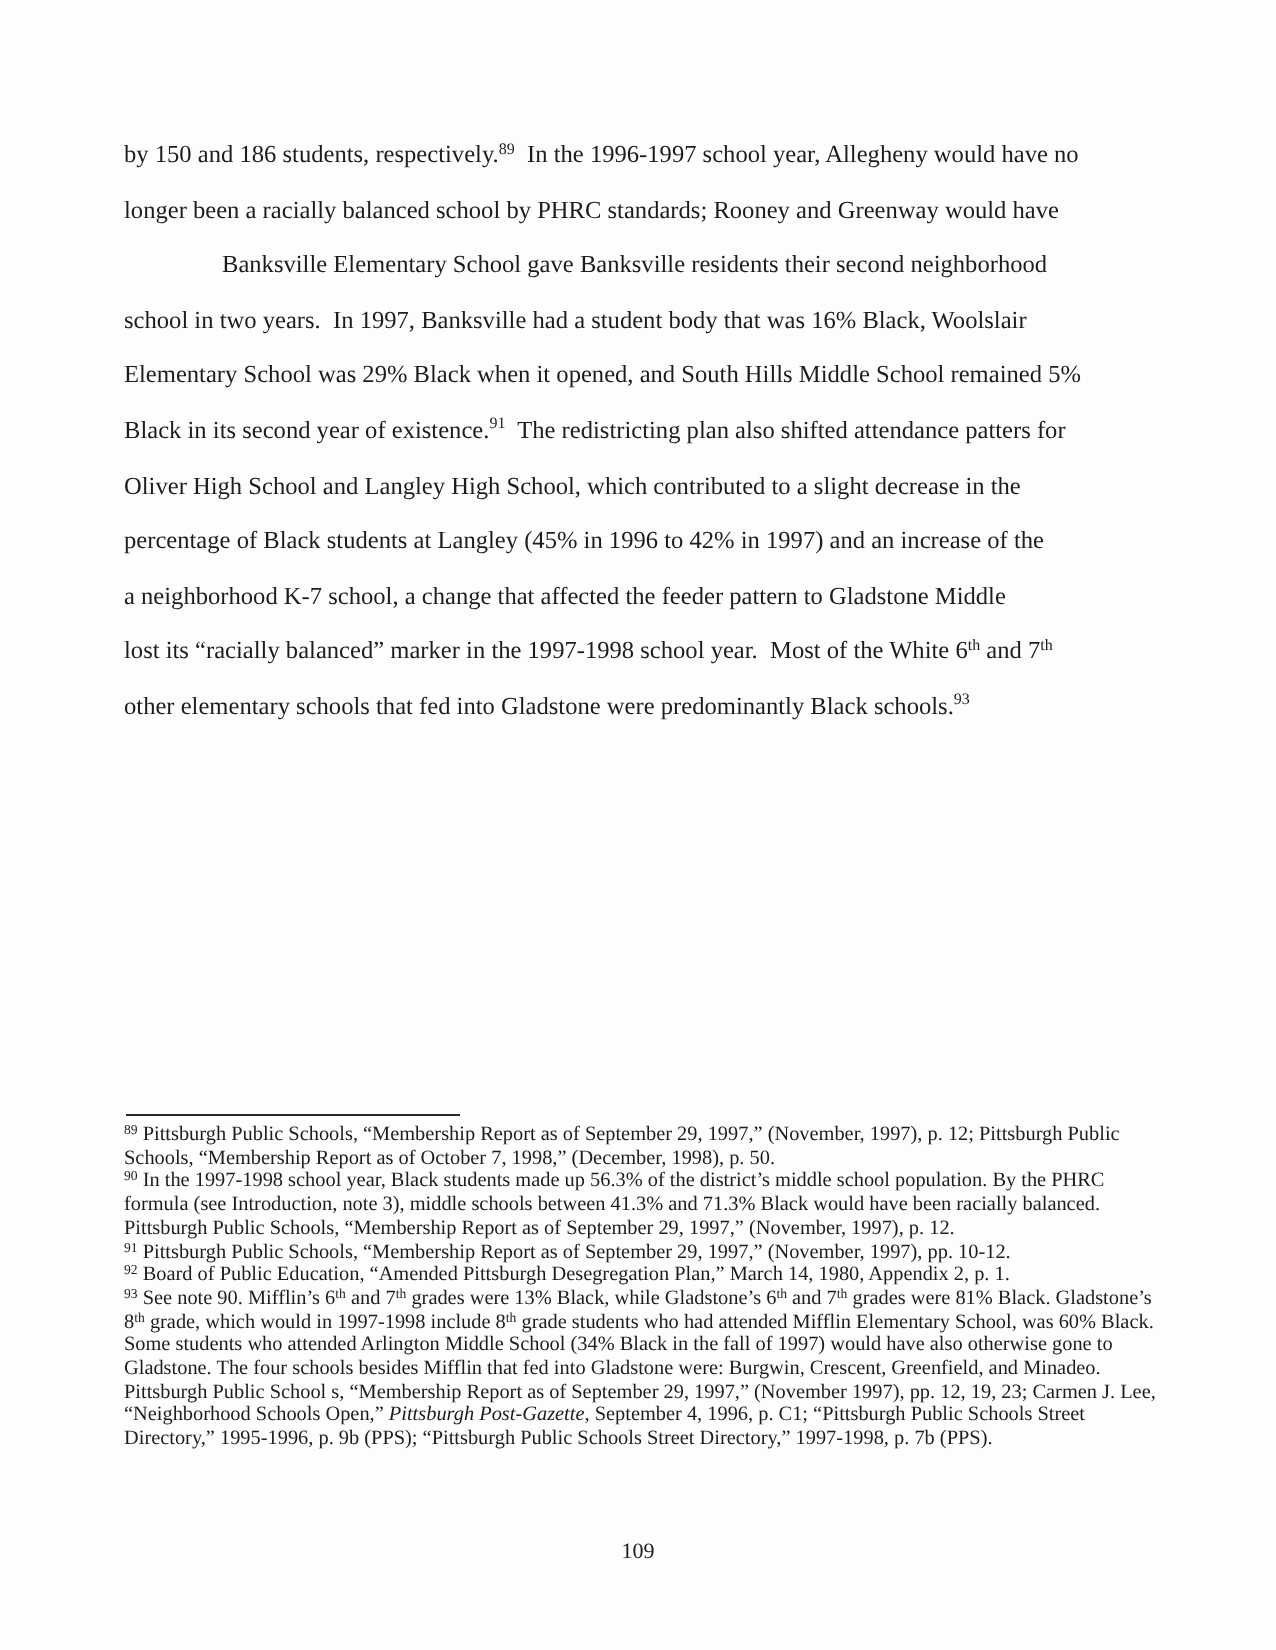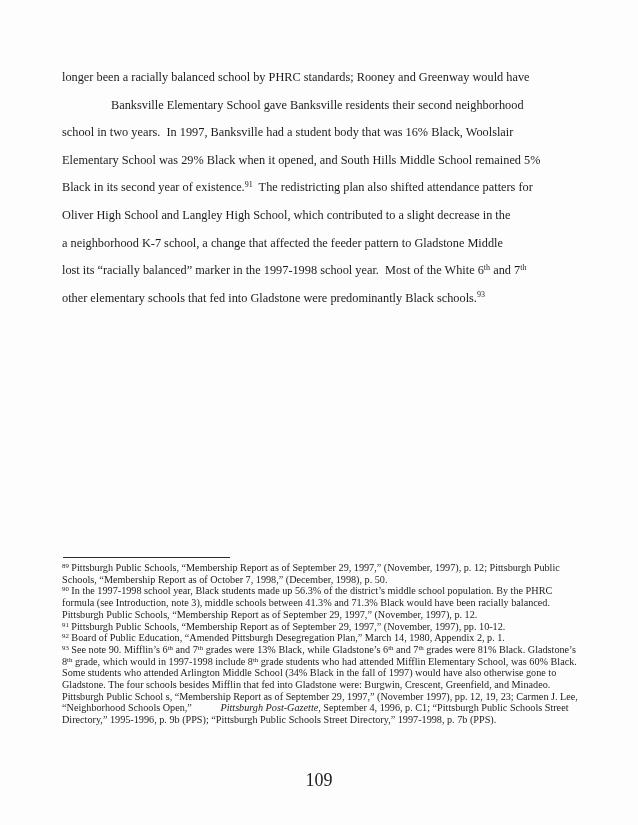--- a/index.html
+++ b/index.html
@@ -50,41 +50,43 @@
     font-size:10.2px;
     line-height:11.7px;
   }
   .footnote{ margin:0; }
   .footnote .sup{
     font-size:6.8px;
     position:relative;
     top:-3px;
     line-height:0;
   }
-  .footnote em{ font-style:italic;margin-left:26px; }
+  .footnote em{ font-style:italic; }
   .page-number{
     position:absolute;
     left:0;
     right:0;
     top:770px;
     text-align:center;
-    font-size:18px;
+    font-size:11px;
   }
 </style>
 </head>
 <body>
 
 <div class="page">
   <div class="body-text">
+      <div class="body-line">by 150 and 186 students, respectively.<span class="sup">89</span>  In the 1996-1997 school year, Allegheny would have no</div>
       <div class="body-line">longer been a racially balanced school by PHRC standards; Rooney and Greenway would have</div>
       <div class="body-line indent">Banksville Elementary School gave Banksville residents their second neighborhood</div>
       <div class="body-line">school in two years.  In 1997, Banksville had a student body that was 16% Black, Woolslair</div>
       <div class="body-line">Elementary School was 29% Black when it opened, and South Hills Middle School remained 5%</div>
       <div class="body-line">Black in its second year of existence.<span class="sup">91</span>  The redistricting plan also shifted attendance patters for</div>
       <div class="body-line">Oliver High School and Langley High School, which contributed to a slight decrease in the</div>
+      <div class="body-line">percentage of Black students at Langley (45% in 1996 to 42% in 1997) and an increase of the</div>
       <div class="body-line">a neighborhood K-7 school, a change that affected the feeder pattern to Gladstone Middle</div>
       <div class="body-line">lost its “racially balanced” marker in the 1997-1998 school year.  Most of the White 6<span class="sup">th</span> and 7<span class="sup">th</span></div>
       <div class="body-line">other elementary schools that fed into Gladstone were predominantly Black schools.<span class="sup">93</span></div>
     </div>
   <div class="footnote-rule"></div>
   <div class="footnotes">
       <div class="footnote"><span class="sup">89</span> Pittsburgh Public Schools, “Membership Report as of September 29, 1997,” (November, 1997), p. 12; Pittsburgh Public Schools, “Membership Report as of October 7, 1998,” (December, 1998), p. 50.</div>
       <div class="footnote"><span class="sup">90</span> In the 1997-1998 school year, Black students made up 56.3% of the district’s middle school population. By the PHRC formula (see Introduction, note 3), middle schools between 41.3% and 71.3% Black would have been racially balanced. Pittsburgh Public Schools, “Membership Report as of September 29, 1997,” (November, 1997), p. 12.</div>
       <div class="footnote"><span class="sup">91</span> Pittsburgh Public Schools, “Membership Report as of September 29, 1997,” (November, 1997), pp. 10-12.</div>
       <div class="footnote"><span class="sup">92</span> Board of Public Education, “Amended Pittsburgh Desegregation Plan,” March 14, 1980, Appendix 2, p. 1.</div>

